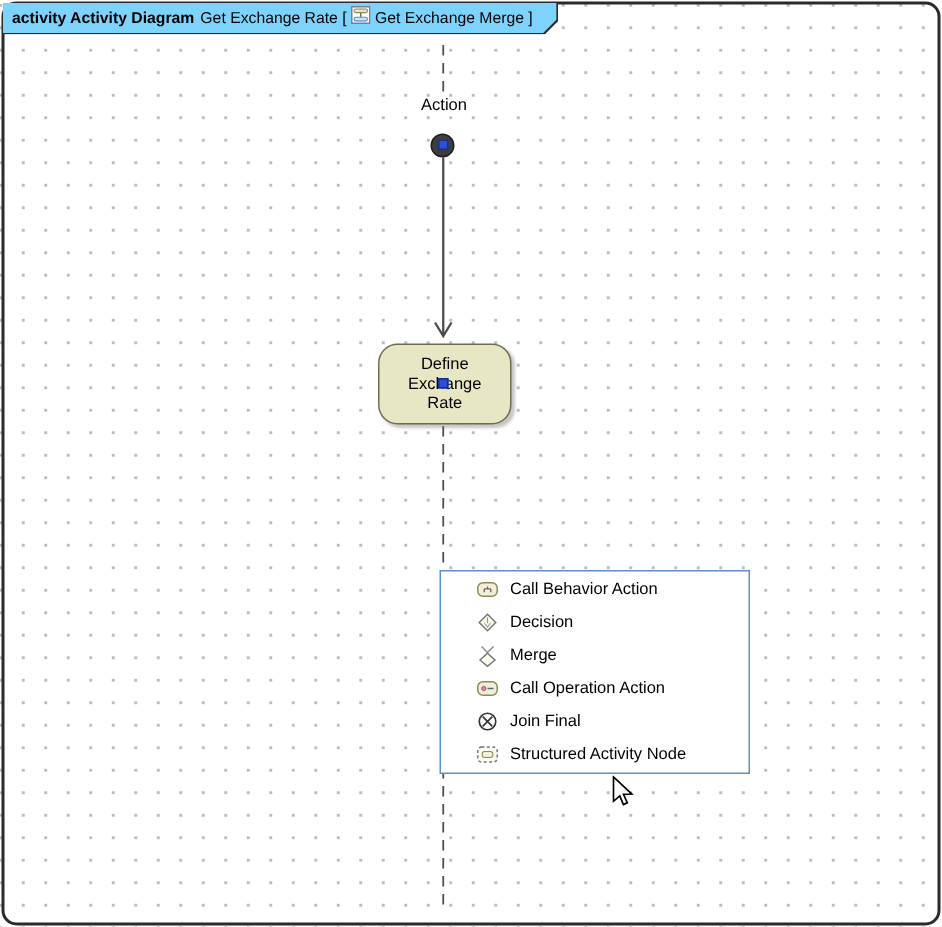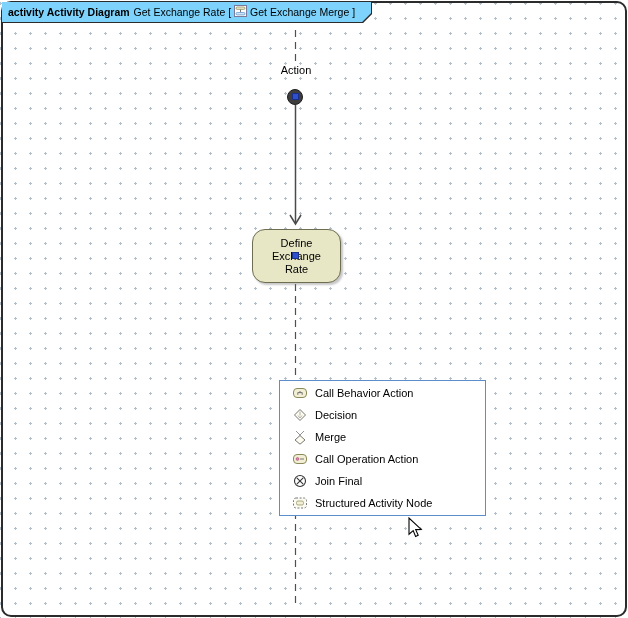--- a/index.html
+++ b/index.html
@@ -41,22 +41,22 @@
   
   .action-node {
     position:absolute; left:252px; top:229px; width:89px; height:54px;
     background:#e7e7c6; border:1px solid #6e6e52; border-radius:13px;
     box-shadow: 2px 2px 2px rgba(130,130,130,0.45);
     display:flex; align-items:center; justify-content:center; text-align:center;
     font-size:11px; line-height:13px; color:#000;
   }
   
   .ctx-menu {
-    position:absolute; left:279px; top:380px; width:207px;
-    background:#ffffff; border:1px solid #5c8ec9; padding:1px 4px;
+    position:absolute; left:293px; top:380px; width:207px;
+    background:#ffffff; border:1px solid #5c8ec9; padding:1px 15px;
   }
   .menu-item {
     height:22px; display:flex; align-items:center; cursor:default;
   }
   .menu-item.highlight {
     background:#cfe3f8; box-shadow: inset 0 0 0 1px #94bbe4;
   }
   .mi-icon { width:31px; display:flex; justify-content:center; align-items:center; flex:0 0 31px; }
   .mi-label { font-size:11px; color:#000; white-space:nowrap; }
   .cursor { position:absolute; left:405px; top:517px; pointer-events:none; }

